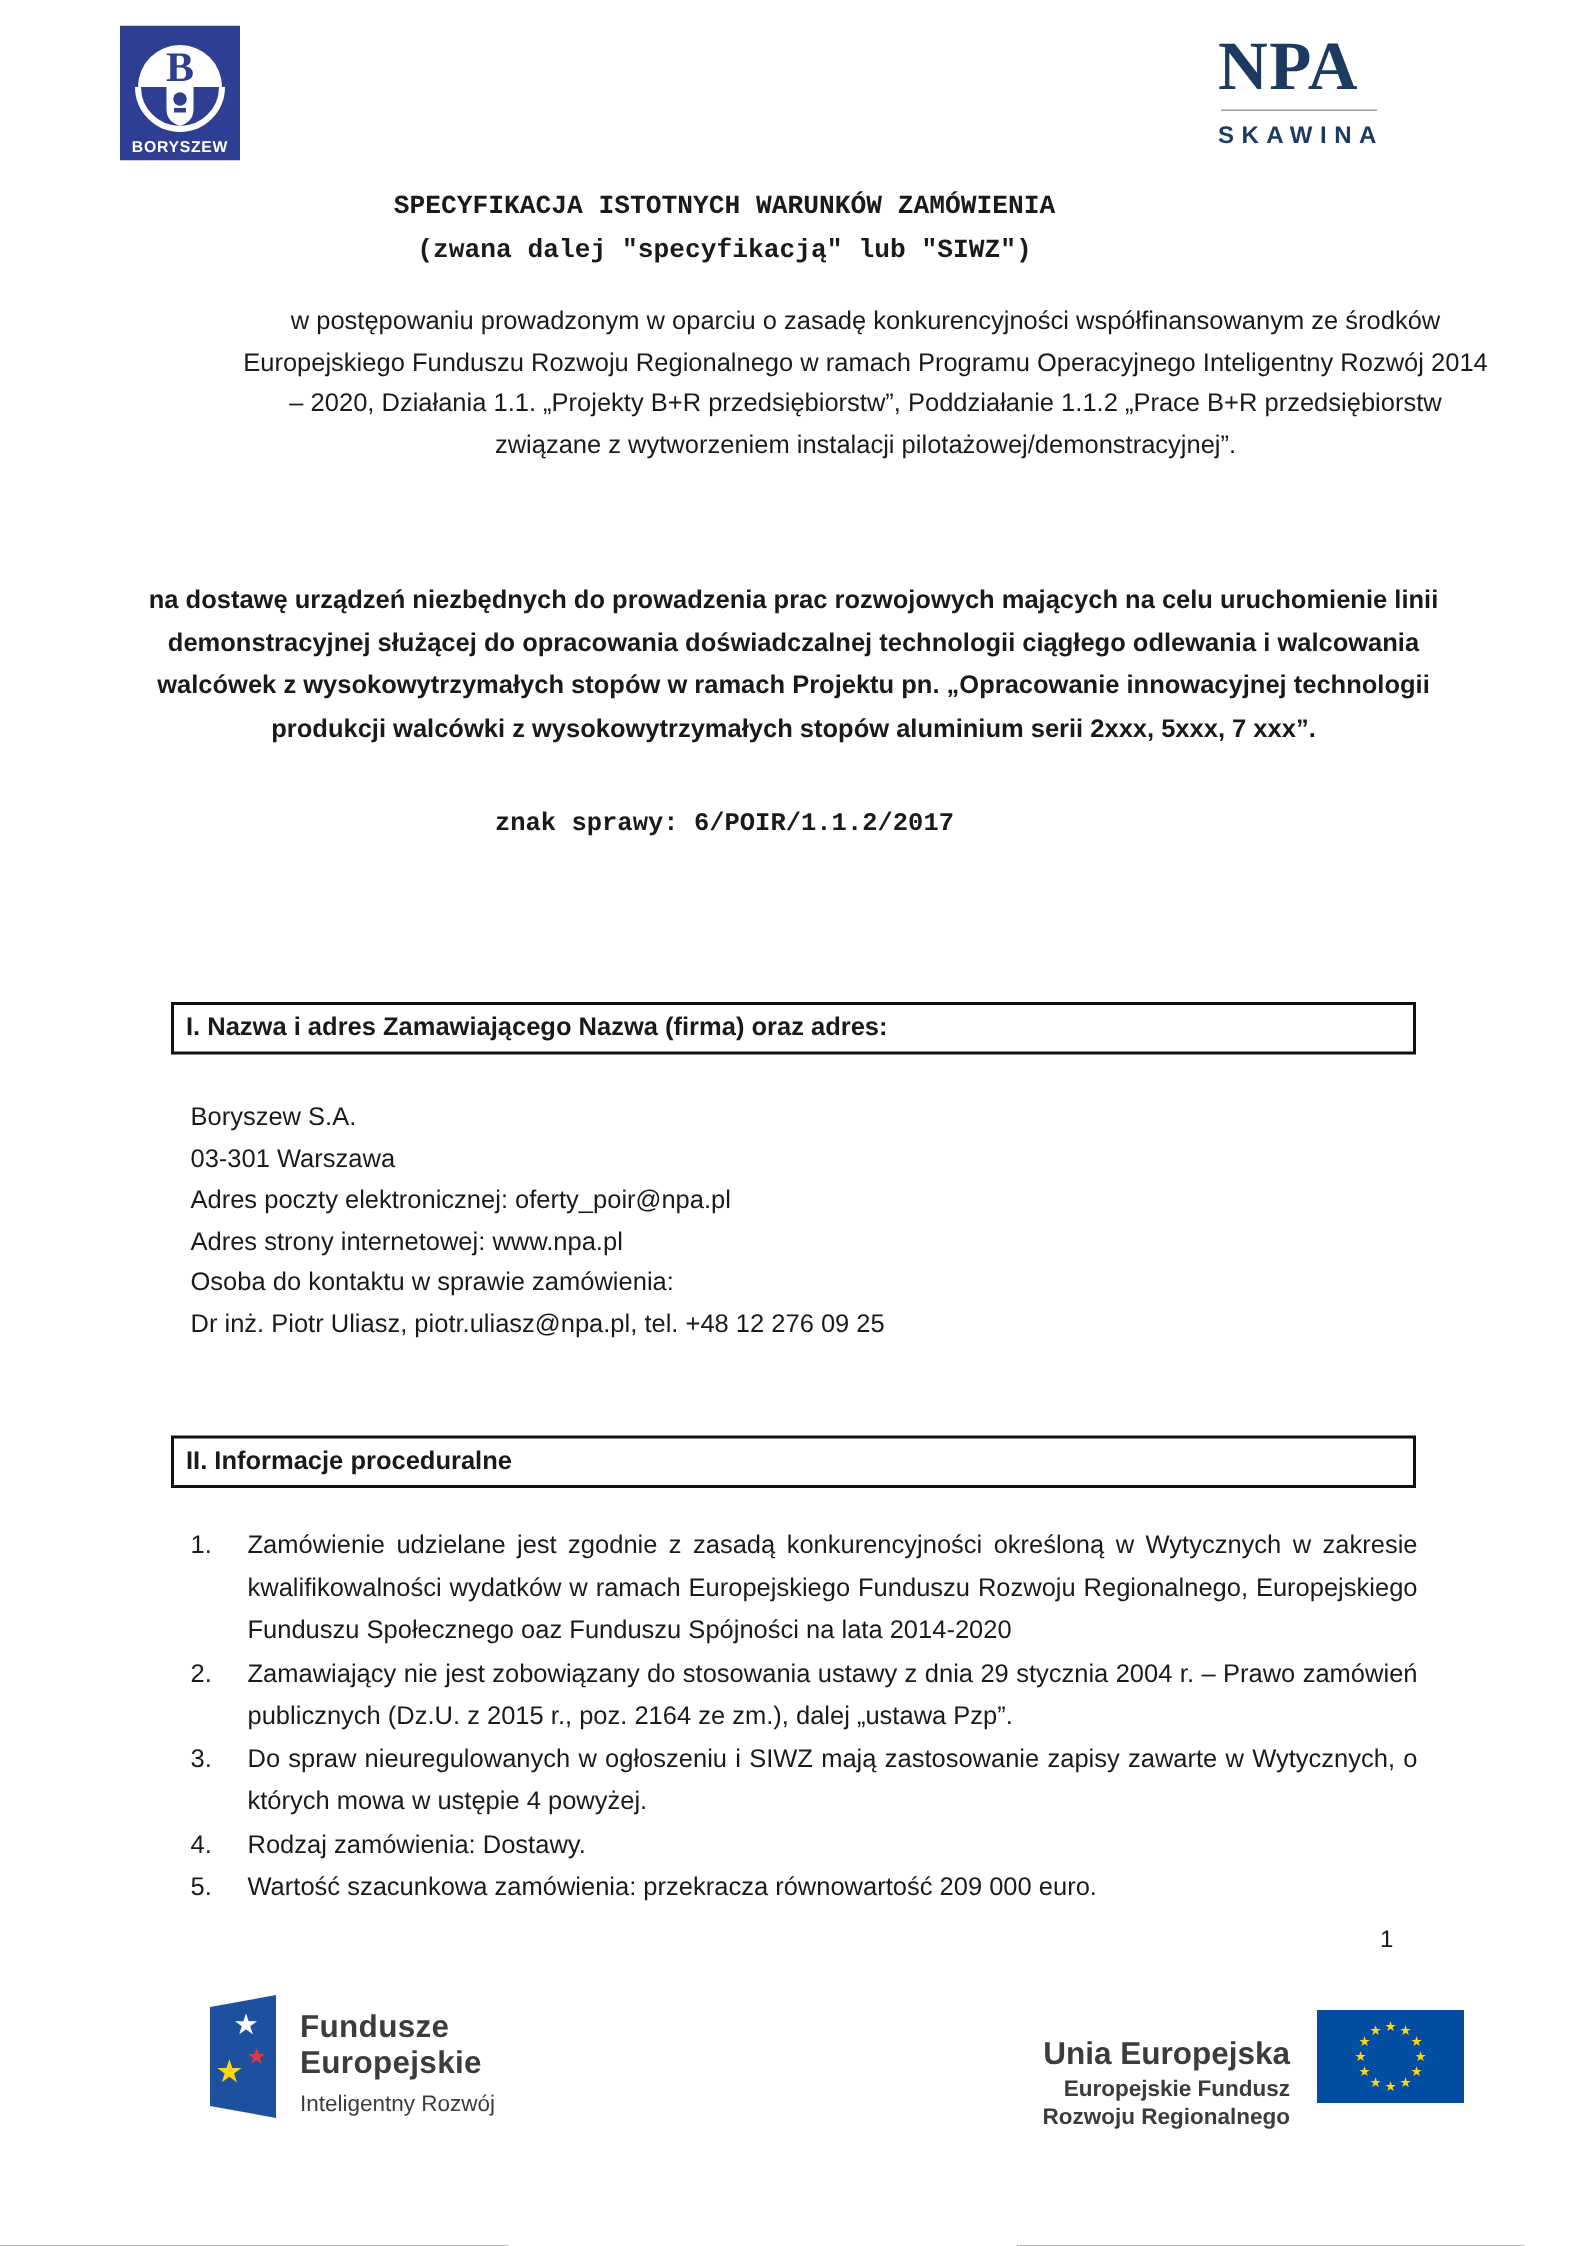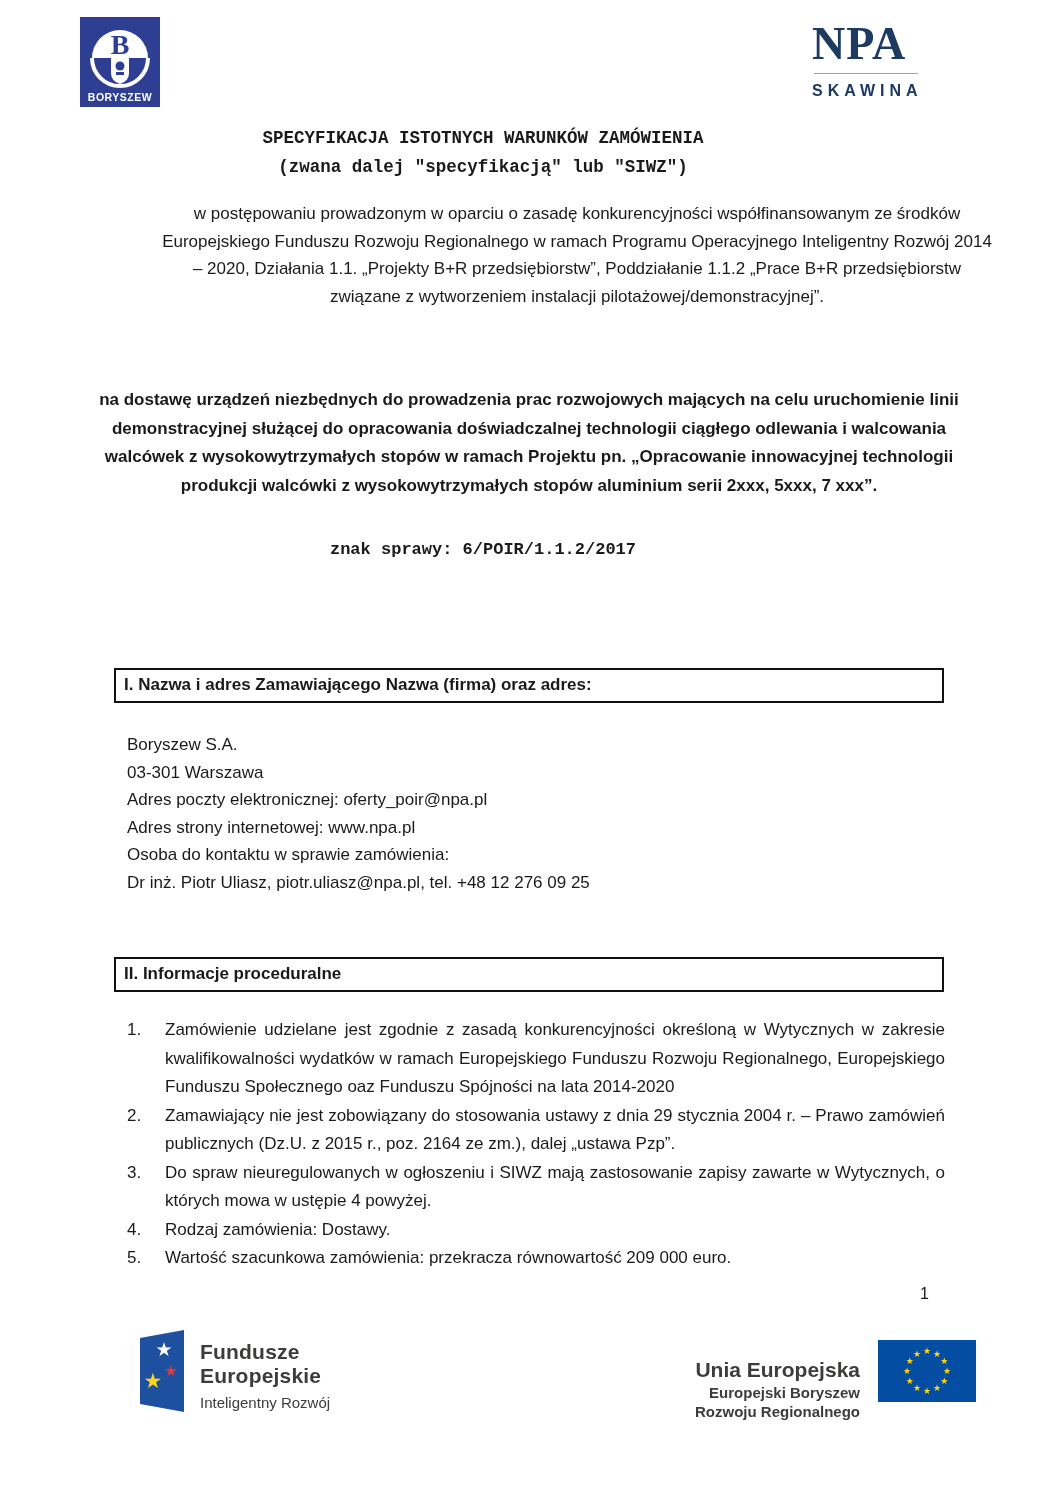--- a/index.html
+++ b/index.html
@@ -150,21 +150,21 @@
     <div class="fe-text">
       <div class="fe-title">Fundusze</div>
       <div class="fe-title">Europejskie</div>
       <div class="fe-sub">Inteligentny Rozwój</div>
     </div>
   </div>
 
   <div class="abs eu-logo">
     <div class="eu-text">
       <div class="eu-title">Unia Europejska</div>
-      <div class="eu-sub">Europejski Boryszew</div>
+      <div class="eu-sub">Europejskie Fundusz</div>
       <div class="eu-sub">Rozwoju Regionalnego</div>
     </div>
     <svg class="eu-flag" width="98" height="62" viewBox="0 0 98 62">
       <rect x="0" y="0" width="98" height="62" fill="#034ea2"></rect>
       <g fill="#ffd617" font-size="9" text-anchor="middle">
         <text x="49" y="14">★</text>
         <text x="59" y="16.7">★</text>
         <text x="66.3" y="24">★</text>
         <text x="69" y="34">★</text>
         <text x="66.3" y="44">★</text>

